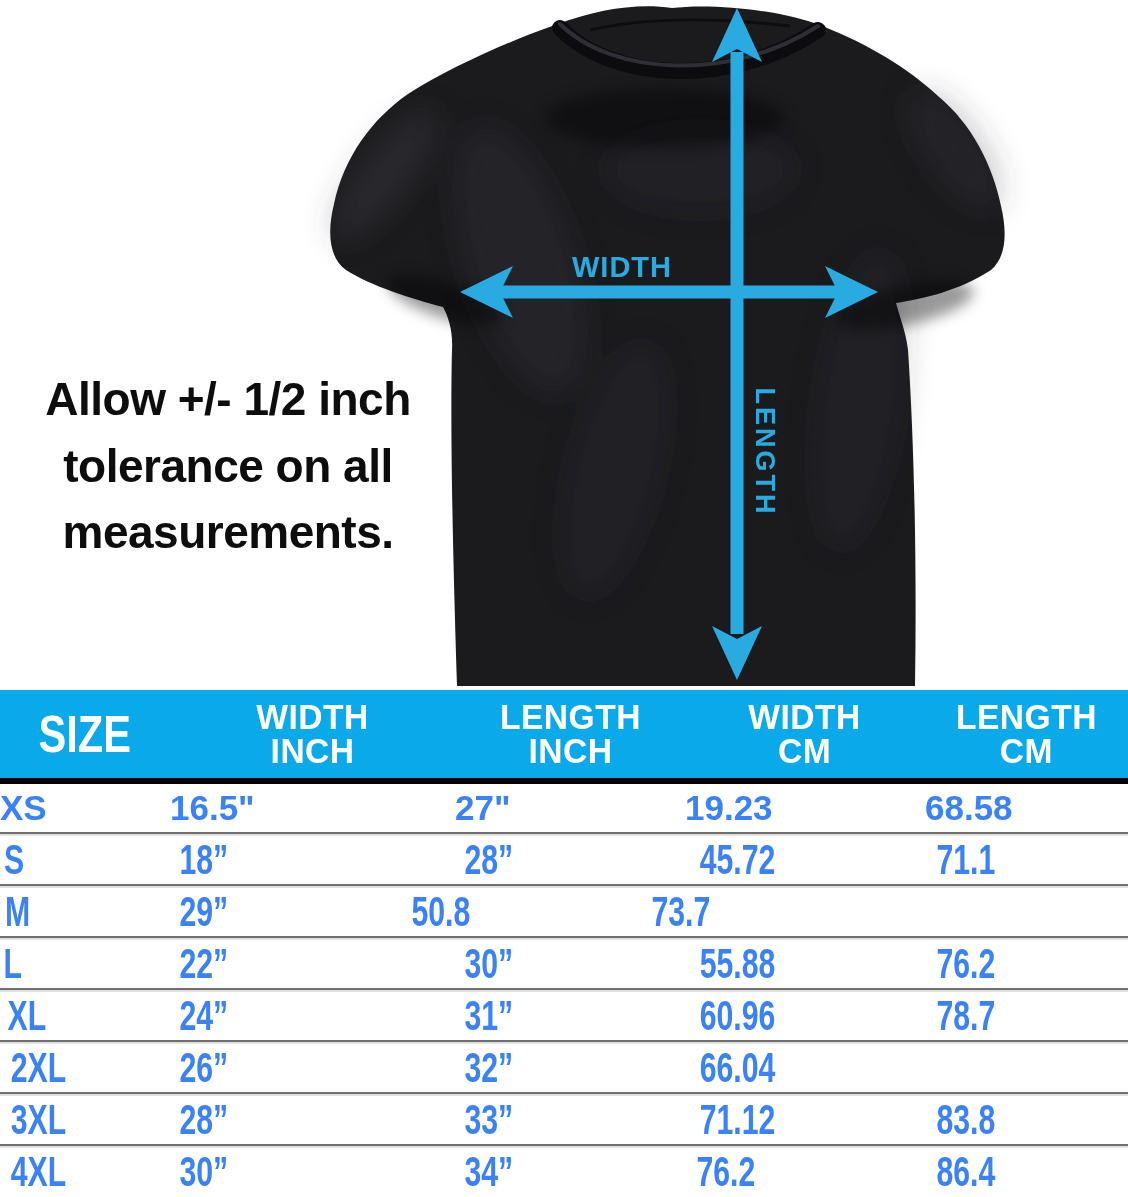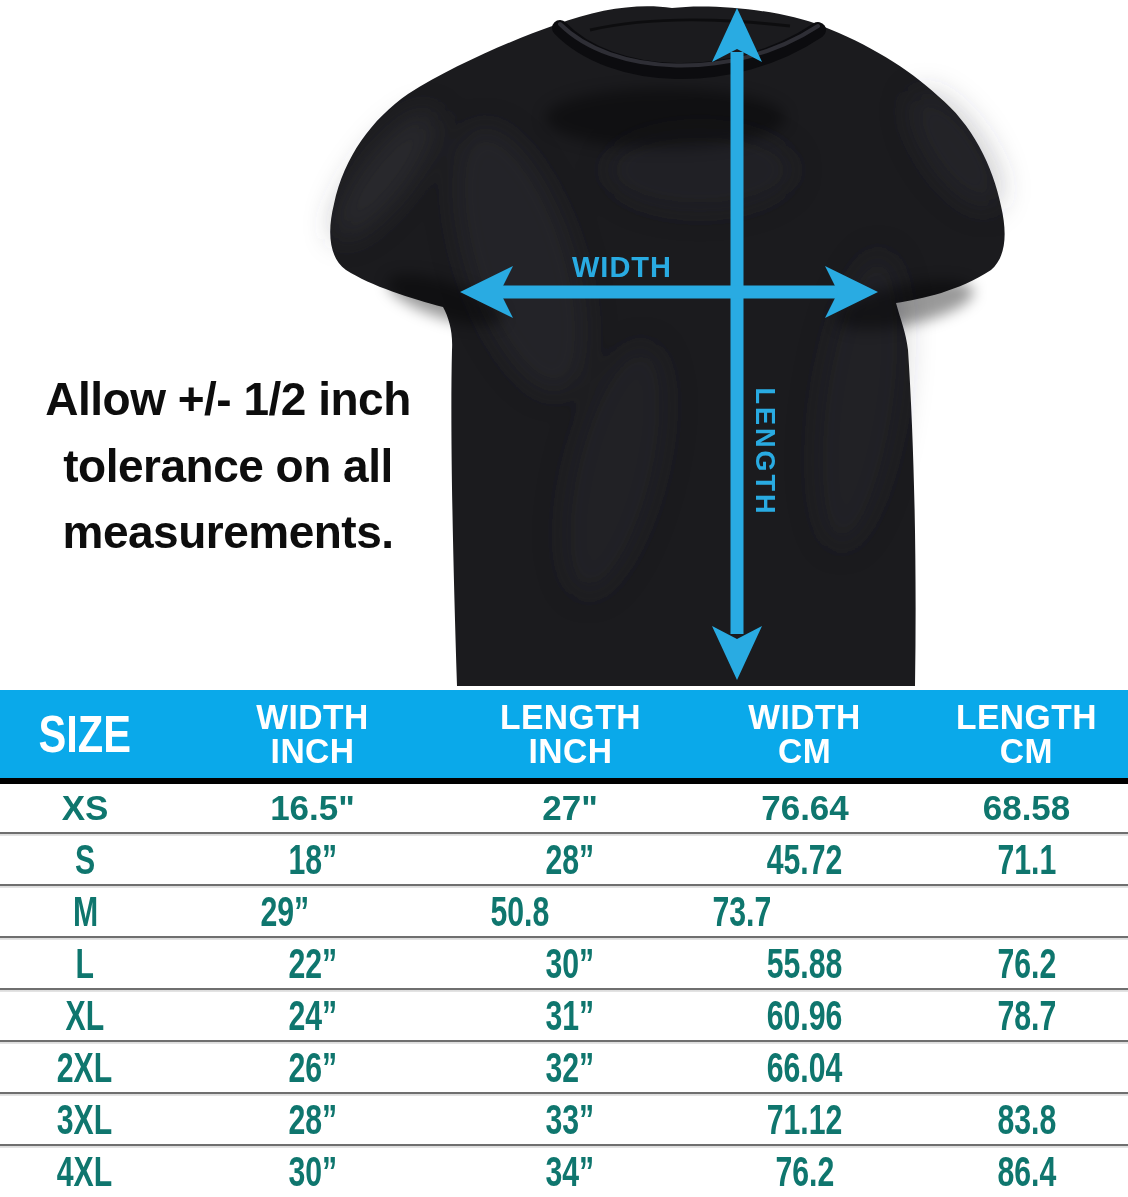--- a/index.html
+++ b/index.html
@@ -42,22 +42,22 @@
     transform: scaleX(0.96);
   }
   .thead .cell.col0 .hdr-label {
     font-size: 52px; letter-spacing: 0; transform: scaleX(0.80);
   }
 
   .thead-divider { width: 1128px; height: 6px; background: #000000; }
 
   .trow { display: flex; width: 1128px; height: 48px; background: #ffffff; }
   .trow .cell {
-    display: flex; align-items: center; justify-content: center;
-    color: #0f766e;
+    display: flex; align-items: center; justify-content: flex-start;
+    color: #3b82f6;
   }
   .trow.first .cell span {
     font-size: 35px; font-weight: 700; display: inline-block;
   }
   .trow.condensed .cell span {
     font-size: 42px; font-weight: 700; display: inline-block;
     transform: scaleX(0.72);
   }
   .row-divider {
     width: 1128px; height: 4px;
@@ -176,21 +176,21 @@
           <div class="cell col0">
             <span>XS</span>
           </div>
           <div class="cell col1">
             <span>16.5"</span>
           </div>
           <div class="cell col2">
             <span>27"</span>
           </div>
           <div class="cell col3">
-            <span>76.64</span>
+            <span>19.23</span>
           </div>
           <div class="cell col4">
             <span>68.58</span>
           </div>
         </div>
         <div class="row-divider"></div>
         <div class="trow condensed">
           <div class="cell col0">
             <span>S</span>
           </div>

